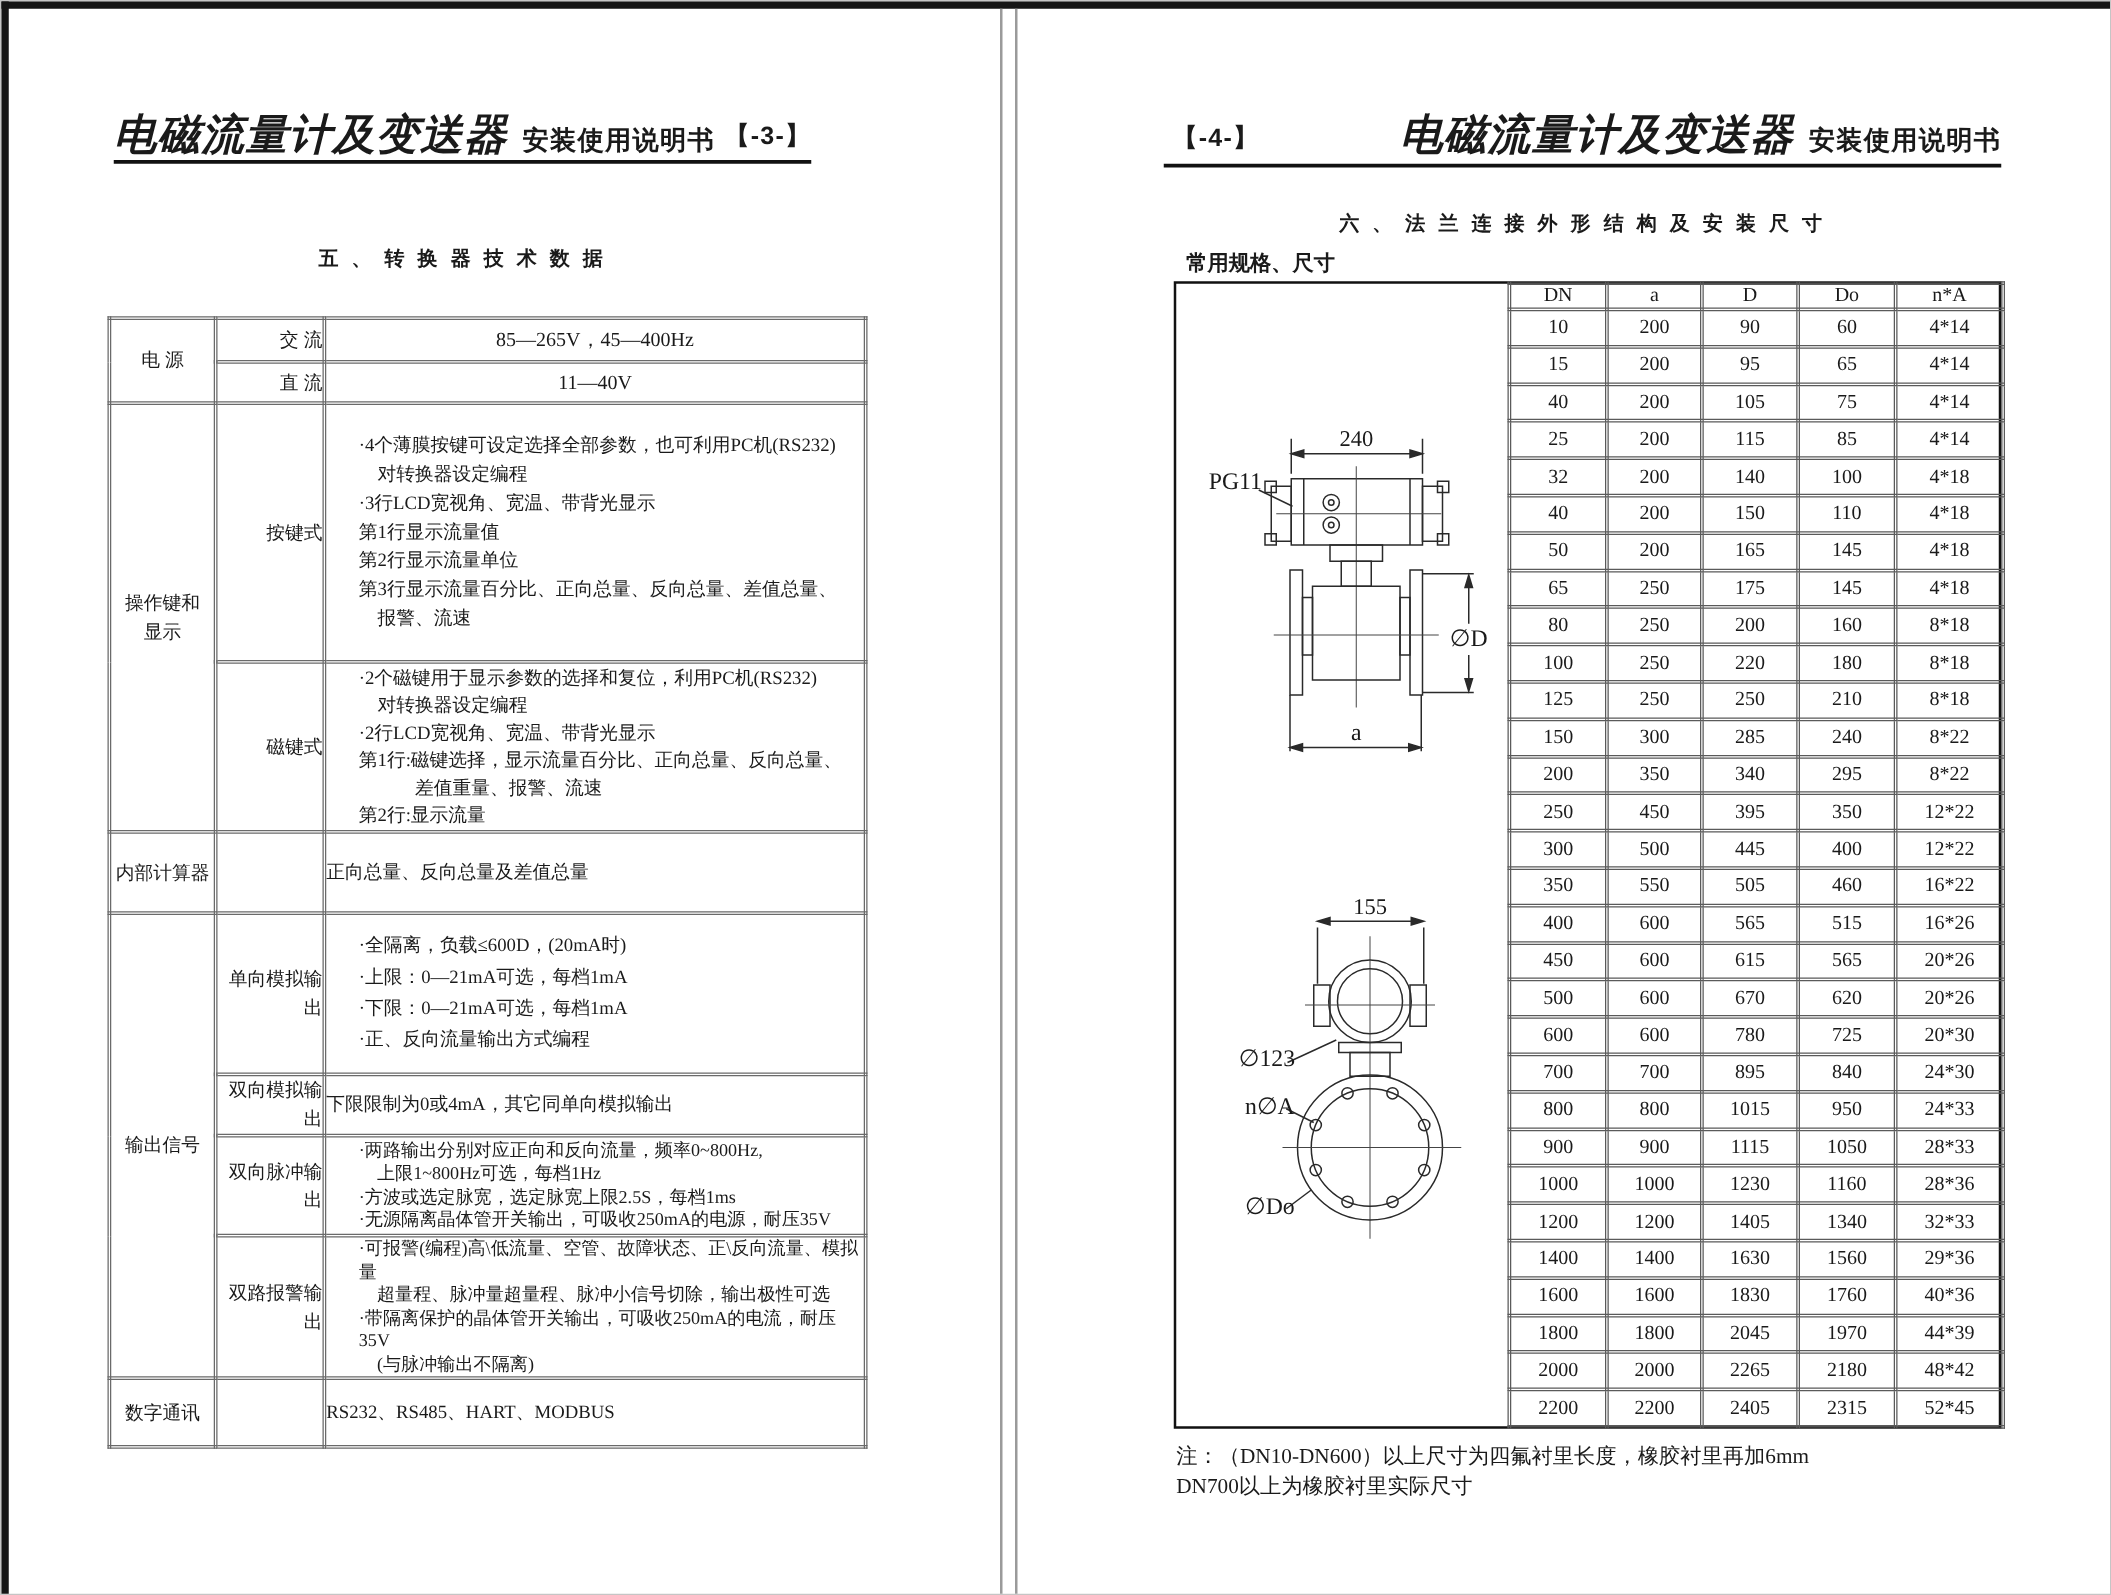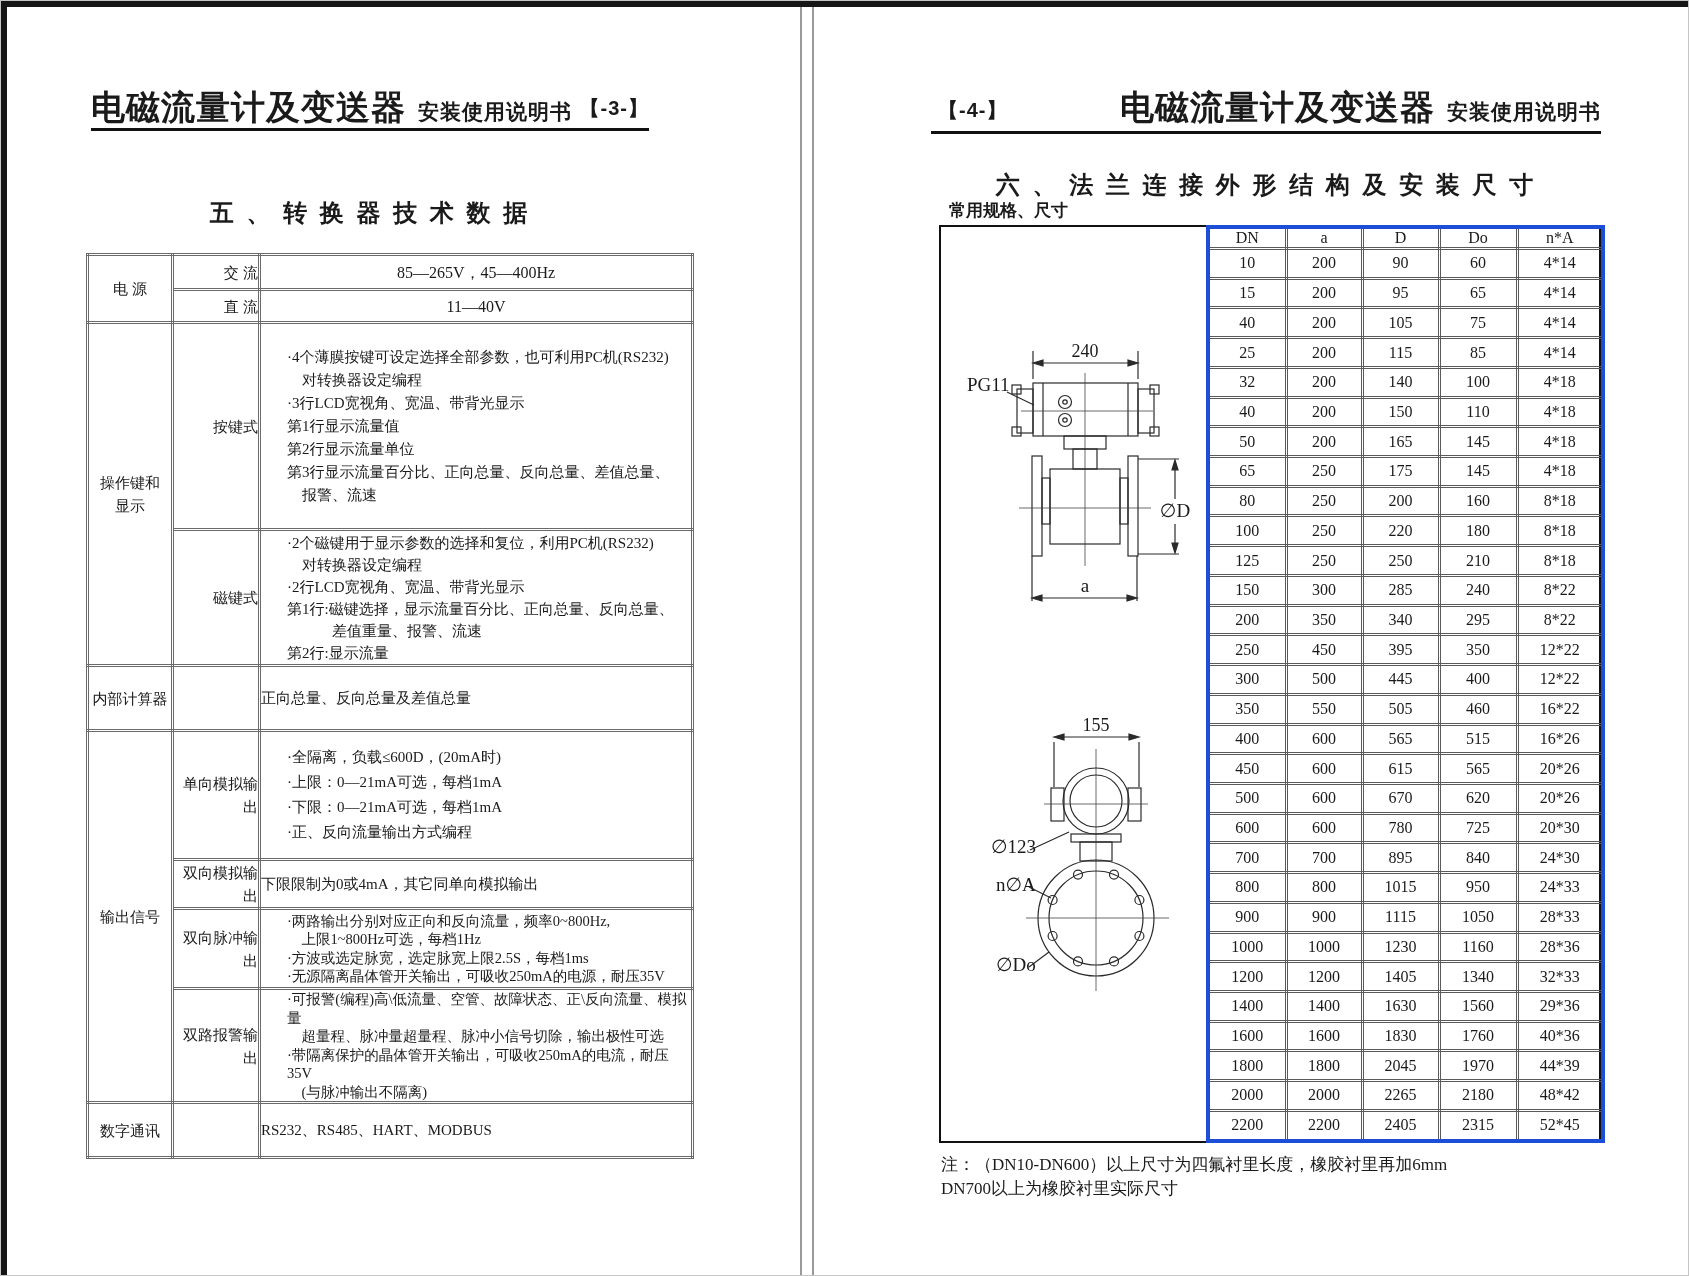--- a/index.html
+++ b/index.html
@@ -4,41 +4,41 @@
 <style>
   html,body{margin:0;padding:0;background:#e8e8e8;}
   #canvas{position:relative;width:1689px;height:1276px;background:#fff;overflow:hidden;
           font-family:"Liberation Serif","DejaVu Serif",serif;color:#1a1a1a;
           border:1px solid #c5c5c5;box-sizing:border-box;}
   .abs{position:absolute;}
   .edge-top{left:0;top:0;width:1689px;height:6px;background:#151515;}
   .edge-left{left:0;top:0;width:6px;height:1276px;background:#151515;}
   .page-divider{top:6px;height:1270px;width:2px;background:#9a9a9a;}
   
-  .hdr-big{font-weight:bold;font-size:34px;letter-spacing:1px;font-family:"Liberation Serif",serif;margin-top:32px;}
+  .hdr-big{font-style:italic;font-weight:bold;font-size:34px;letter-spacing:1px;font-family:"Liberation Serif",serif;margin-top:32px;}
   .hdr-sub{font-weight:bold;font-size:21px;font-family:"Liberation Sans",sans-serif;letter-spacing:1px;}
   .pagenum{font-weight:bold;font-size:20px;font-family:"Liberation Sans",sans-serif;letter-spacing:1px;}
   .rule{background:#111;height:3px;}
-  .sec-title{font-weight:bold;font-size:24px;font-family:"Liberation Sans",sans-serif;
+  .sec-title{font-weight:bold;font-size:16px;font-family:"Liberation Sans",sans-serif;
              text-align:center;letter-spacing:3px;}
   .spec-label{font-size:17px;font-family:"Liberation Sans",sans-serif;font-weight:bold;}
   
   table.tech{border-collapse:collapse;table-layout:fixed;width:605px;border:2px solid #222;}
   table.tech td{border:3px double #6a6a6a;padding:0;font-size:15px;line-height:23px;
                 vertical-align:middle;}
   .glabel{text-align:center;font-size:16px;white-space:pre-line;font-family:"Liberation Sans",sans-serif;}
   .slabel{text-align:right;font-size:16px;font-family:"Liberation Sans",sans-serif;}
   .val{white-space:pre-line;padding-left:18px;}
   .val.bullets{padding-left:26px;}
   .val.center{text-align:center;padding-left:0;font-size:16px;}
   .val.lh25{line-height:25px;}
   .val.lh22{line-height:22px;}
   .val.lh18{line-height:18.5px;font-size:14.5px;}
   
-  table.grid{border-collapse:collapse;table-layout:fixed;width:395px;height:918px;border:4px solid #1d4ed8;}
+  table.grid{border-collapse:collapse;table-layout:fixed;width:395px;height:918px;border:2px solid #1d4ed8;}
   table.grid th,table.grid td{border:3px double #5a5a5a;padding:0;text-align:center;
       font-size:16px;font-weight:normal;font-family:"Liberation Serif",serif;}
   .outer-box{border:2px solid #111;box-sizing:border-box;}
   .note{font-size:17px;line-height:24px;white-space:pre-line;}
   
   svg text{font-family:"Liberation Serif",serif;fill:#1a1a1a;}
   .dimtxt{font-size:18px;}
   .lbltxt{font-size:19px;}
 </style>
 </head>

